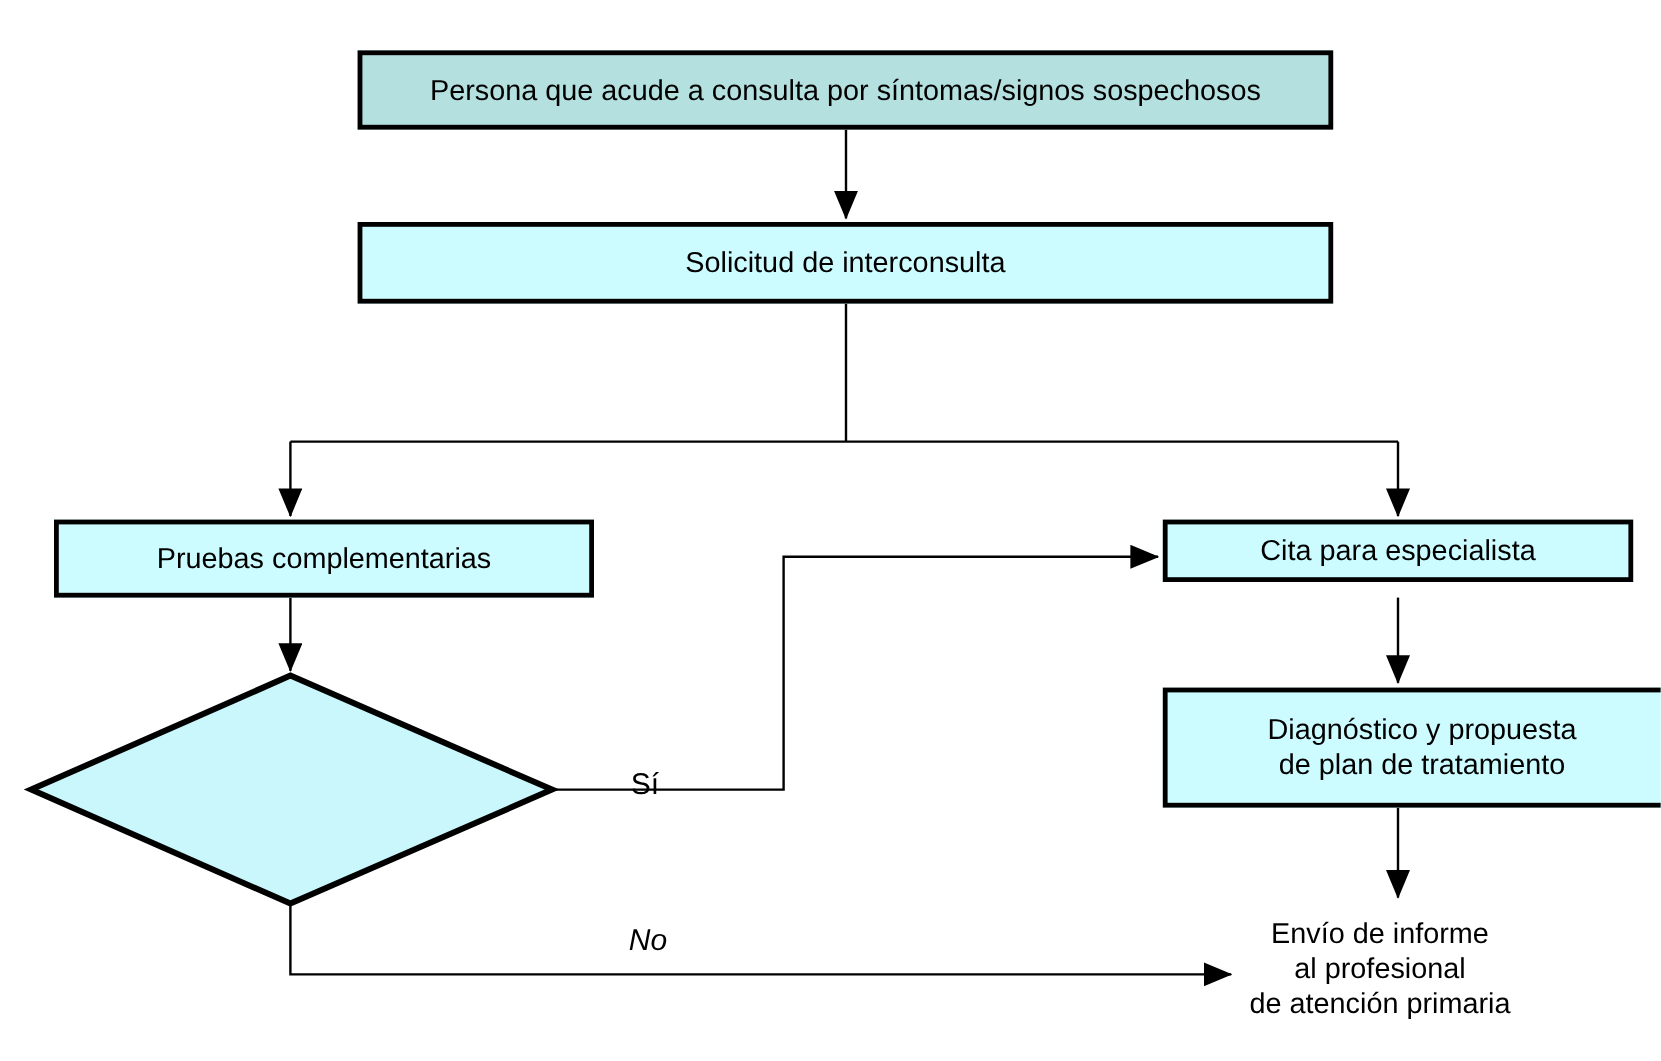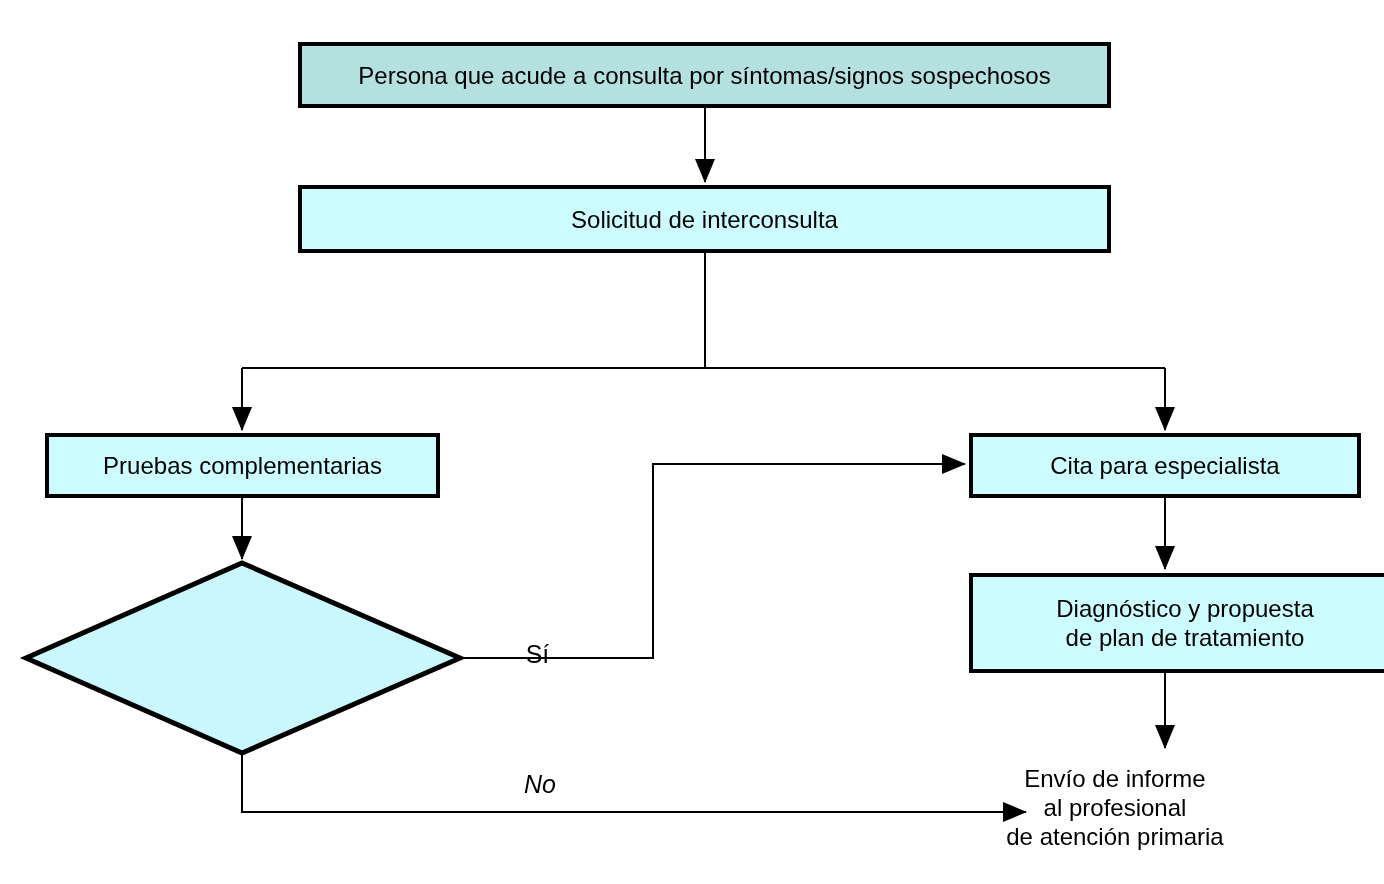--- a/index.html
+++ b/index.html
@@ -94,29 +94,29 @@
 
     <path d="M1165,498 V569" marker-end="url(#arrow)"></path>
 
     <path d="M1165,673 V748" marker-end="url(#arrow)"></path>
   </svg>
 
   <div class="node boxed" style="left:298px; top:185px; width:813px; height:68px;">Solicitud de interconsulta</div>
 
   <div class="node boxed start" style="left:298px; top:42px; width:813px; height:66px;">Persona que acude a consulta por síntomas/signos sospechosos</div>
 
-  <div class="node boxed" style="left:45px; top:433px; width:395px; height:65px;">Pruebas complementarias</div>
+  <div class="node boxed" style="left:45px; top:433px; width:450px; height:65px;">Pruebas complementarias</div>
 
-  <div class="node boxed" style="left:969px; top:433px; width:392px; height:65px;">Cita para especialista</div>
+  <div class="node boxed" style="left:969px; top:433px; width:392px; height:52px;">Cita para especialista</div>
 
 
   <div class="node boxed" style="left:969px; top:573px; width:432px; height:100px;">Diagnóstico y propuesta
 de plan de tratamiento</div>
 
-  <div class="node plain" style="left:935px; top:762px; width:360px; height:90px;">Envío de informe
+  <div class="node plain" style="left:970px; top:762px; width:360px; height:90px;">Envío de informe
 al profesional
 de atención primaria</div>
 
   <div class="edge-label" style="left:505px; top:640px; width:65px;">Sí</div>
 
   <div class="edge-label" style="left:505px; top:770px; width:70px;font-style:italic;">No</div>
 
 </div>
 
 </body></html>

